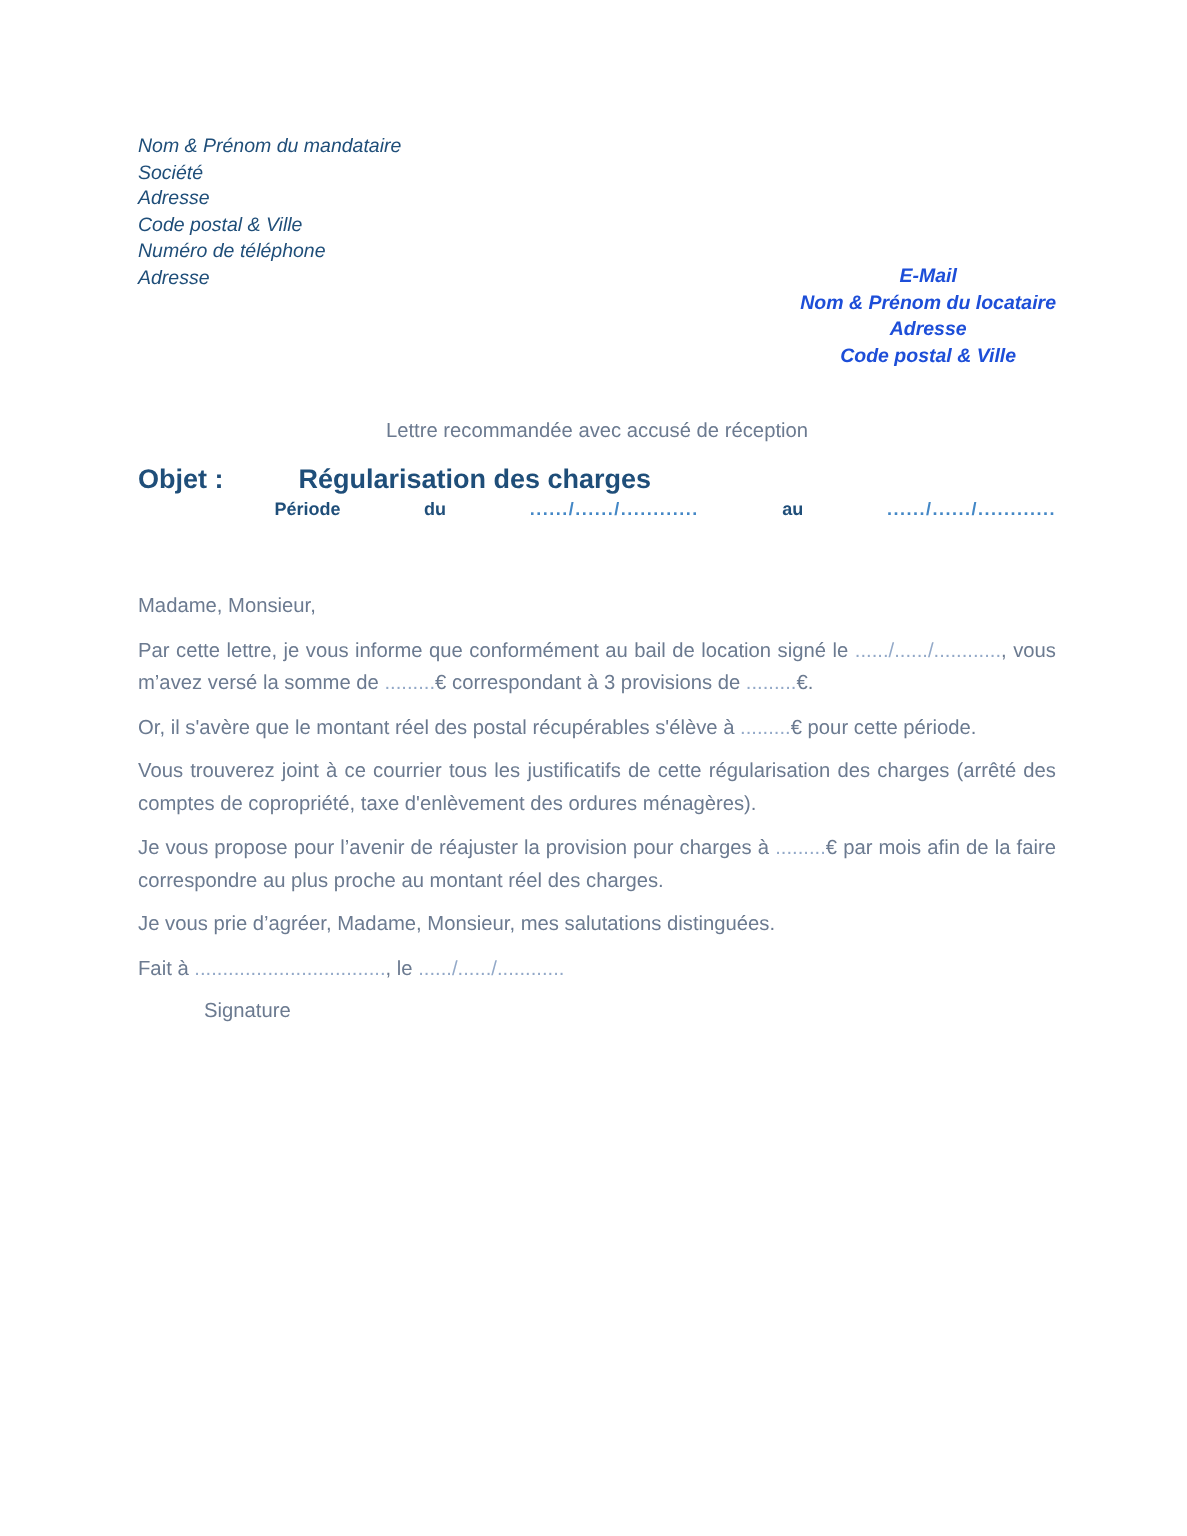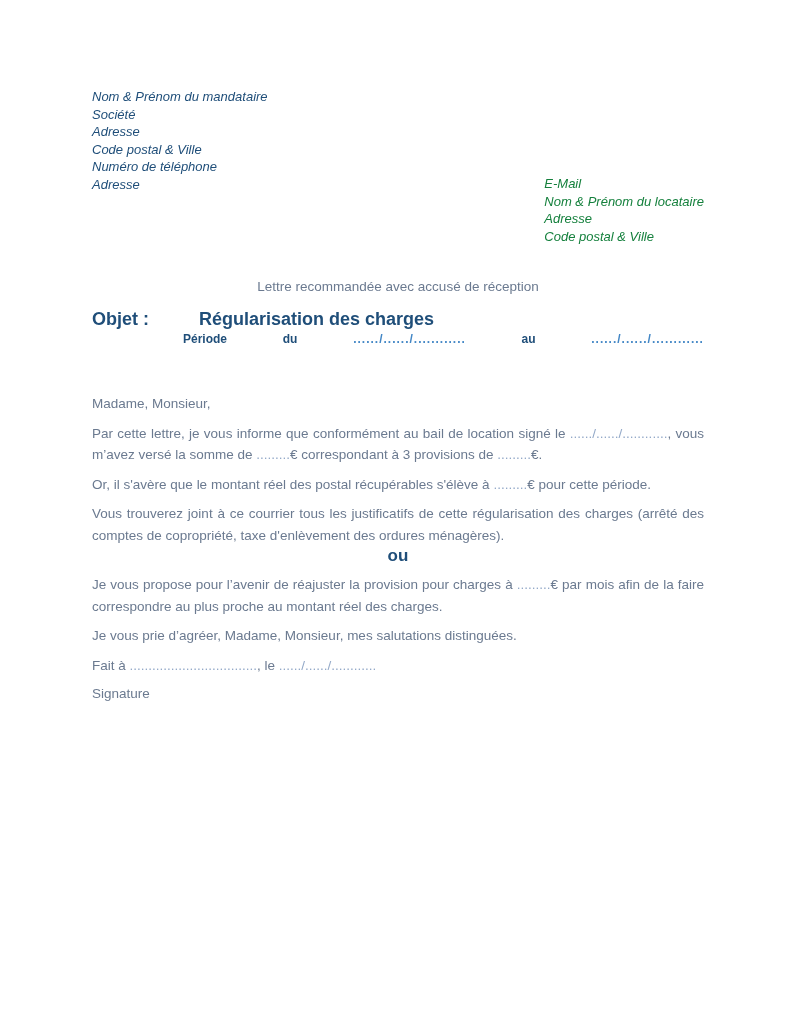--- a/index.html
+++ b/index.html
@@ -14,21 +14,21 @@
 
   
   .sender-block {
     position: absolute; left: 92px; top: 88px;
     font-style: italic; font-size: 13px; line-height: 17.5px;
     color: #1F4E79;
   }
   .recipient-block {
     position: absolute; right: 87px; top: 175px;
     font-style: italic; font-size: 13px; line-height: 17.5px;
-    color: #15803d; text-align: left;
+    color: #1d4ed8; text-align: center; font-weight: bold;
   }
   .addr-line { display: block; }
 
   
   .content {
     position: absolute; left: 92px; right: 87px; top: 277px;
     color: #6B7A90; font-size: 13.5px; line-height: 21.5px;
   }
   .mention { line-height: 19px; text-align: center; }
 
@@ -54,21 +54,21 @@
     text-align: justify;
   }
   .dots-light { color: #93A9C8; }
 
   .gap-lg { margin-top: 32px; }
   .or-line {
     margin: 0; text-align: center;
     color: #1F4E79; font-weight: bold; font-size: 17px; line-height: 20px;
   }
   .fait-line { margin-top: 34px; text-align: left; }
-  .signature { margin-top: 7px; }
+  .signature { margin-top: 7px; margin-left: 44px; }
 </style>
 </head>
 <body>
 
 <div class="page">
 
   <div class="sender-block">
     <span class="addr-line">Nom &amp; Prénom du mandataire</span>
     <span class="addr-line">Société</span>
     <span class="addr-line">Adresse</span>
@@ -103,21 +103,20 @@
 
     <div class="salutation">Madame, Monsieur,</div>
 
     <p class="body-p"><span>Par cette lettre, je vous informe que conformément au bail de location signé le </span><span class="dots-light">....../....../............</span><span>, vous m’avez versé la somme de </span><span class="dots-light">.........</span><span>€ correspondant à 3 provisions de </span><span class="dots-light">.........</span><span>€.</span></p>
 
     <p class="body-p"><span>Or, il s'avère que le montant réel des postal récupérables s'élève à </span><span class="dots-light">.........</span><span>€ pour cette période.</span></p>
 
     <p class="body-p">Vous trouverez joint à ce courrier tous les justificatifs de cette régularisation des charges (arrêté des comptes de copropriété, taxe d'enlèvement des ordures ménagères).</p>
 
 
-    <p class="or-line">ou</p>
 
 
     <p class="body-p gap-lg"><span>Je vous propose pour l’avenir de réajuster la provision pour charges à </span><span class="dots-light">.........</span><span>€ par mois afin de la faire correspondre au plus proche au montant réel des charges.</span></p>
 
     <p class="body-p">Je vous prie d’agréer, Madame, Monsieur, mes salutations distinguées.</p>
 
     <p class="body-p fait-line"><span>Fait à </span><span class="dots-light">..................................</span><span>, le </span><span class="dots-light">....../....../............</span></p>
 
     <div class="signature">Signature</div>
 

